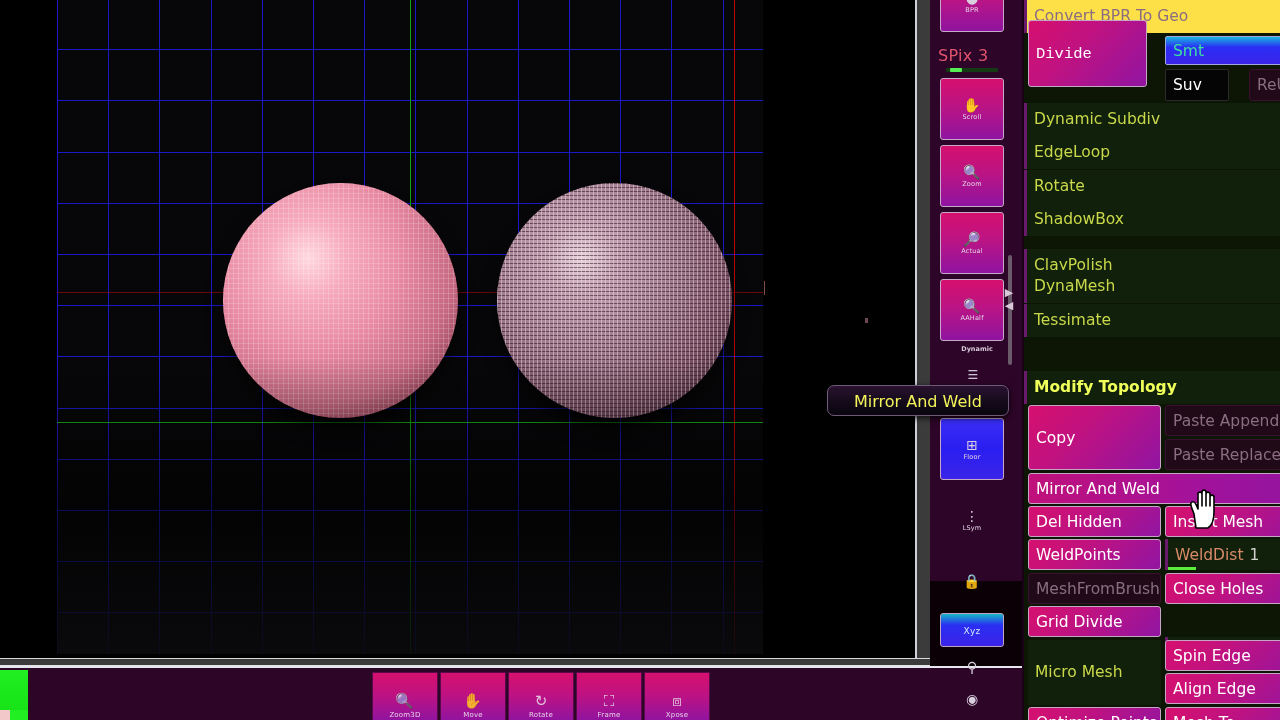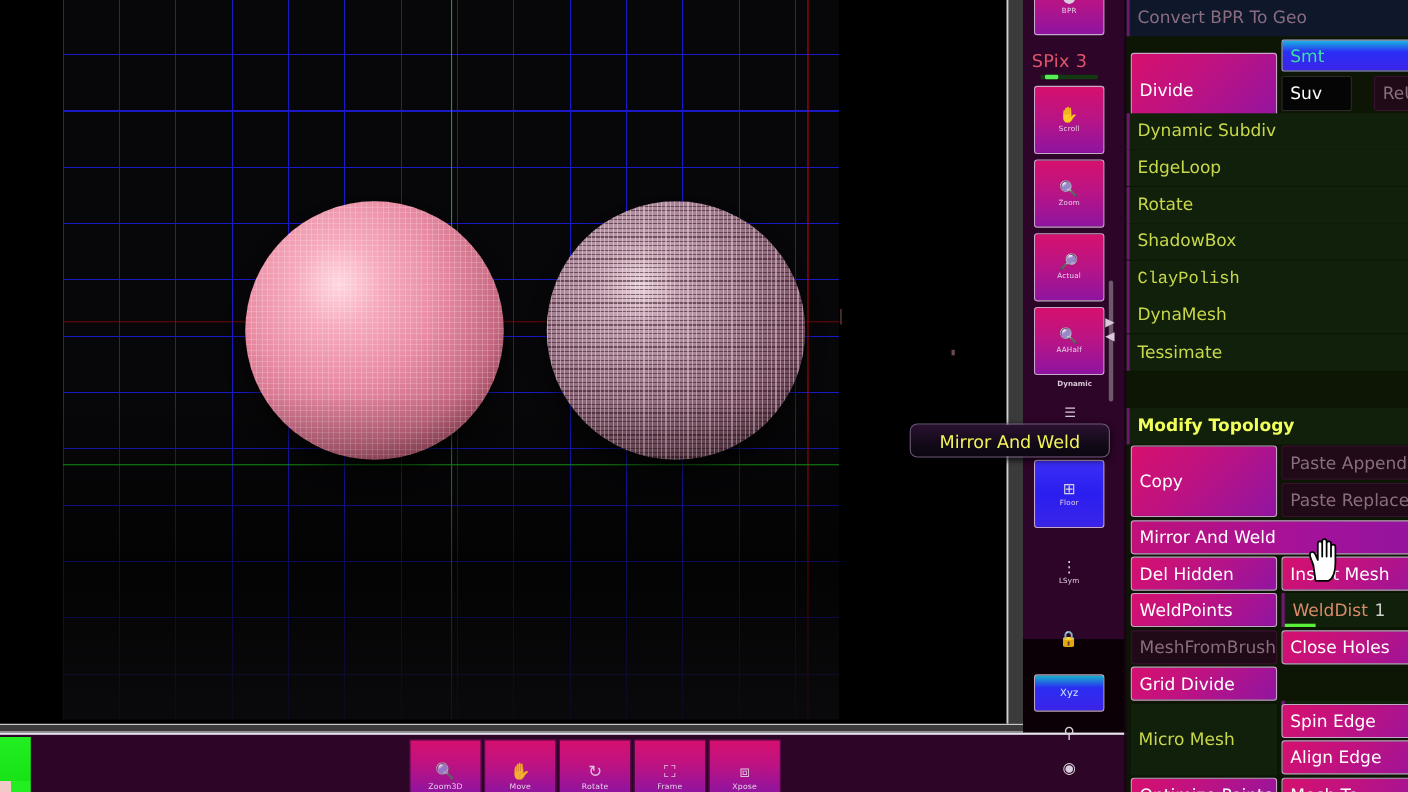--- a/index.html
+++ b/index.html
@@ -169,21 +169,21 @@
   .row { position:absolute; left:0; width:256px; }
 
   .mi {                         
     background:#10200a;
     color:#c9d84a; font-size:15.5px;
     padding:0 0 0 7px; line-height:33px; height:33px;
     border-left:3px solid #6a1a6a;
   }
   .mi.bright { color:#f0ff5a; font-weight:bold; }
   .mi.dim {
-    background:#0f172a; color:#8a6d80;
+    background:#fde047; color:#8a6d80;
   }
   .pbtn {                       
     background:linear-gradient(135deg,#d6106e 0%,#c01280 40%,#9115a2 100%);
     border:1px solid #c7a5c7; border-radius:3px;
     color:#fff; font-size:15.5px; display:flex; align-items:center;
     padding-left:7px;
   }
   .pbtn.pflat {
     background:linear-gradient(to right,#c0107a 0%,#a4129a 55%,#8f14a0 100%);
   }
@@ -348,30 +348,30 @@
   </div>
 
   <div id="vt-scrollbar"></div>
   <div id="vt-arrow">▶<br>◀</div>
   <div id="vt-divider"></div>
 
   <div id="rpanel">
 
     <div class="row mi dim" style="top:0;">Convert BPR To Geo</div>
 
-    <div class="row pbtn" style="top:48px;left:4px;width:133px;height:67px;">Divide</div>
+    <div class="row pbtn" style="top:20px;left:4px;width:119px;height:67px;font-family:Liberation Mono, monospace;">Divide</div>
     <div class="row bbtn" style="top:36px;left:141px;width:120px;height:29px;">Smt</div>
     <div class="row kbtn" style="top:69px;left:141px;width:64px;height:32px;">Suv</div>
     <div class="row pbtn pdim" style="top:69px;left:225px;width:60px;height:32px;">ReUV</div>
 
     <div class="row mi" style="top:103px;">Dynamic Subdiv</div>
     <div class="row mi" style="top:136px;">EdgeLoop</div>
     <div class="row mi" style="top:170px;">Rotate</div>
     <div class="row mi" style="top:203px;">ShadowBox</div>
-    <div class="row mi" style="top:237px;font-family:Liberation Mono, monospace;">ClayPolish</div>
+    <div class="row mi" style="top:249px;">ClayPolish</div>
     <div class="row mi" style="top:304px;">Tessimate</div>
     <div class="row mi" style="top:270px;">DynaMesh</div>
     <div class="row mi bright" style="top:371px;">Modify Topology</div>
 
     <div class="row pbtn" style="top:405px;left:4px;width:133px;height:65px;">Copy</div>
     <div class="row pbtn pdim" style="top:405px;left:141px;width:150px;height:31px;">Paste Append</div>
     <div class="row pbtn pdim" style="top:439px;left:141px;width:150px;height:31px;">Paste Replace</div>
 
     <div class="row pbtn pflat" style="top:473px;left:4px;width:290px;height:31px;">Mirror And Weld</div>
 

